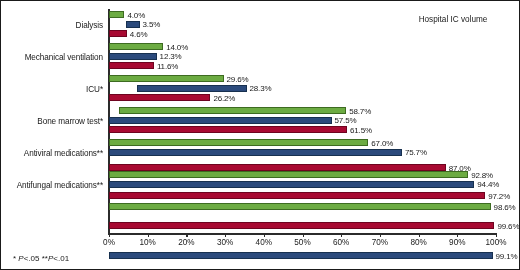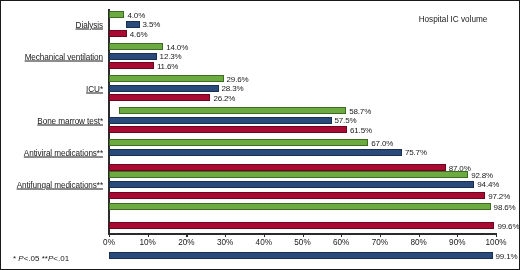--- a/index.html
+++ b/index.html
@@ -55,21 +55,20 @@
   }
   .cat-label {
     position: absolute;
     right: calc(100% + 6px);
     top: 50%;
     transform: translateY(-50%);
     white-space: nowrap;
     font-size: 8.2px;
     color: #1a1a1a;
     letter-spacing: -0.1px;
-    text-decoration: underline;
   }
   .bar-row {
     position: absolute;
     left: 0;
     height: 7px;
   }
   .bar {
     height: 100%;
     width: 100%;
     box-sizing: border-box;
@@ -203,21 +202,21 @@
           <div class="bar high"></div>
           <span class="bar-value">11.6%</span>
         </div>
       </div>
       <div class="cat-group" style="top: 64px;">
         <div class="cat-label">ICU*</div>
         <div class="bar-row" style="top: 2px; width: 29.6%; text-align: center;">
           <div class="bar low"></div>
           <span class="bar-value">29.6%</span>
         </div>
-        <div class="bar-row" style="top: 11.6px; width: 28.3%;">
+        <div class="bar-row" style="top: 11.6px; width: 28.3%; padding-left: 28px;">
           <div class="bar medium"></div>
           <span class="bar-value">28.3%</span>
         </div>
         <div class="bar-row" style="top: 21.2px; width: 26.2%;">
           <div class="bar high"></div>
           <span class="bar-value">26.2%</span>
         </div>
       </div>
       <div class="cat-group" style="top: 96px;">
         <div class="cat-label">Bone marrow test*</div>

